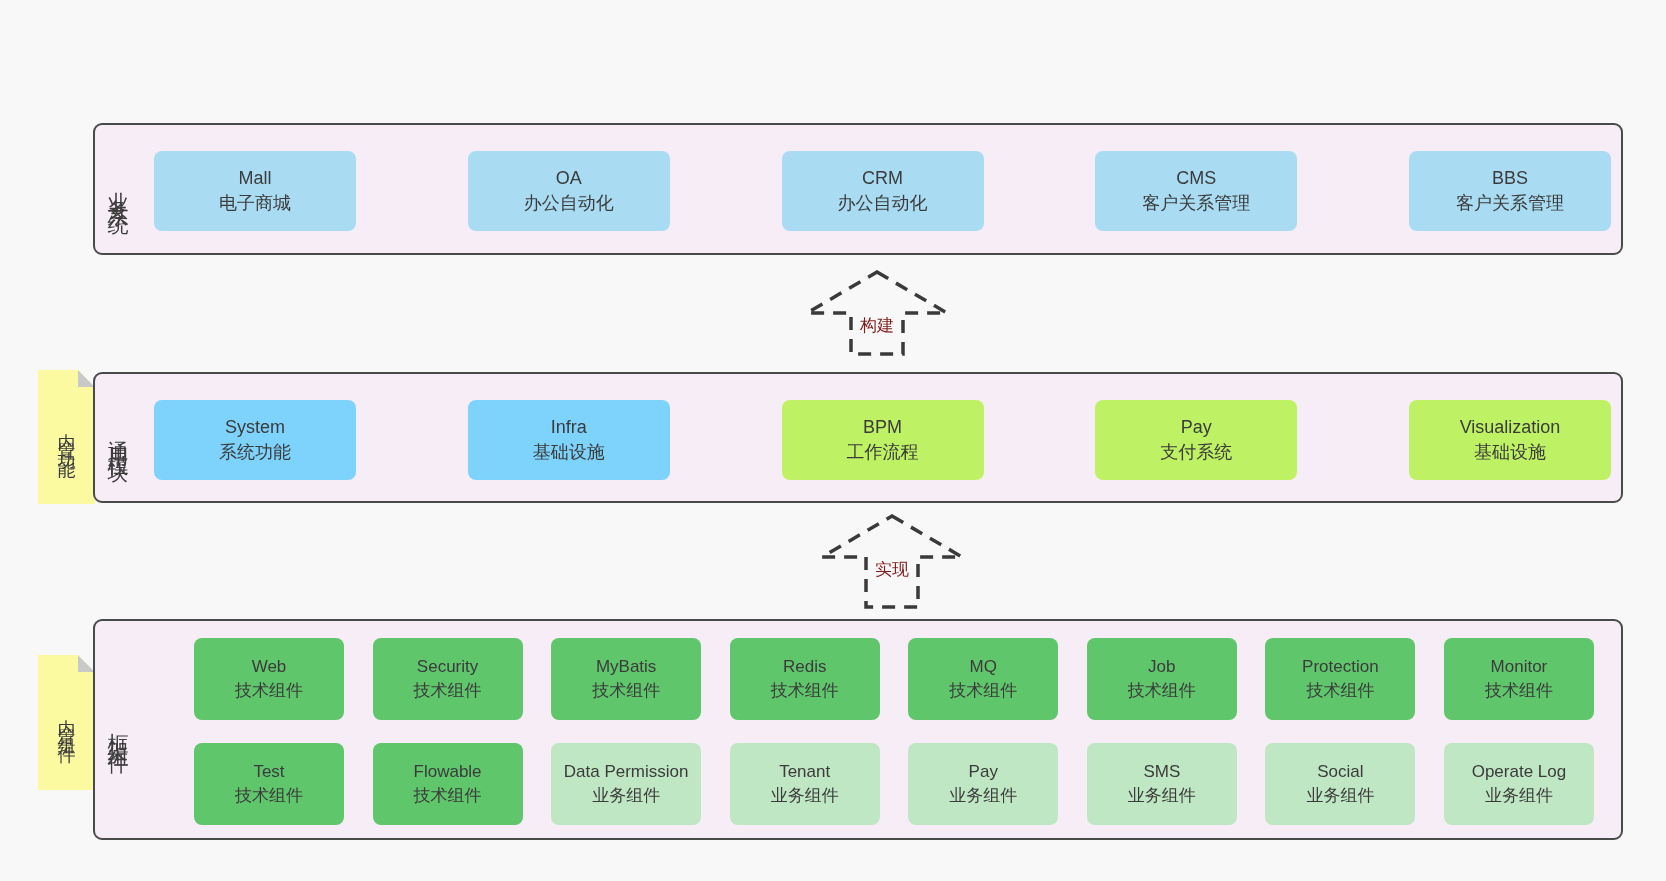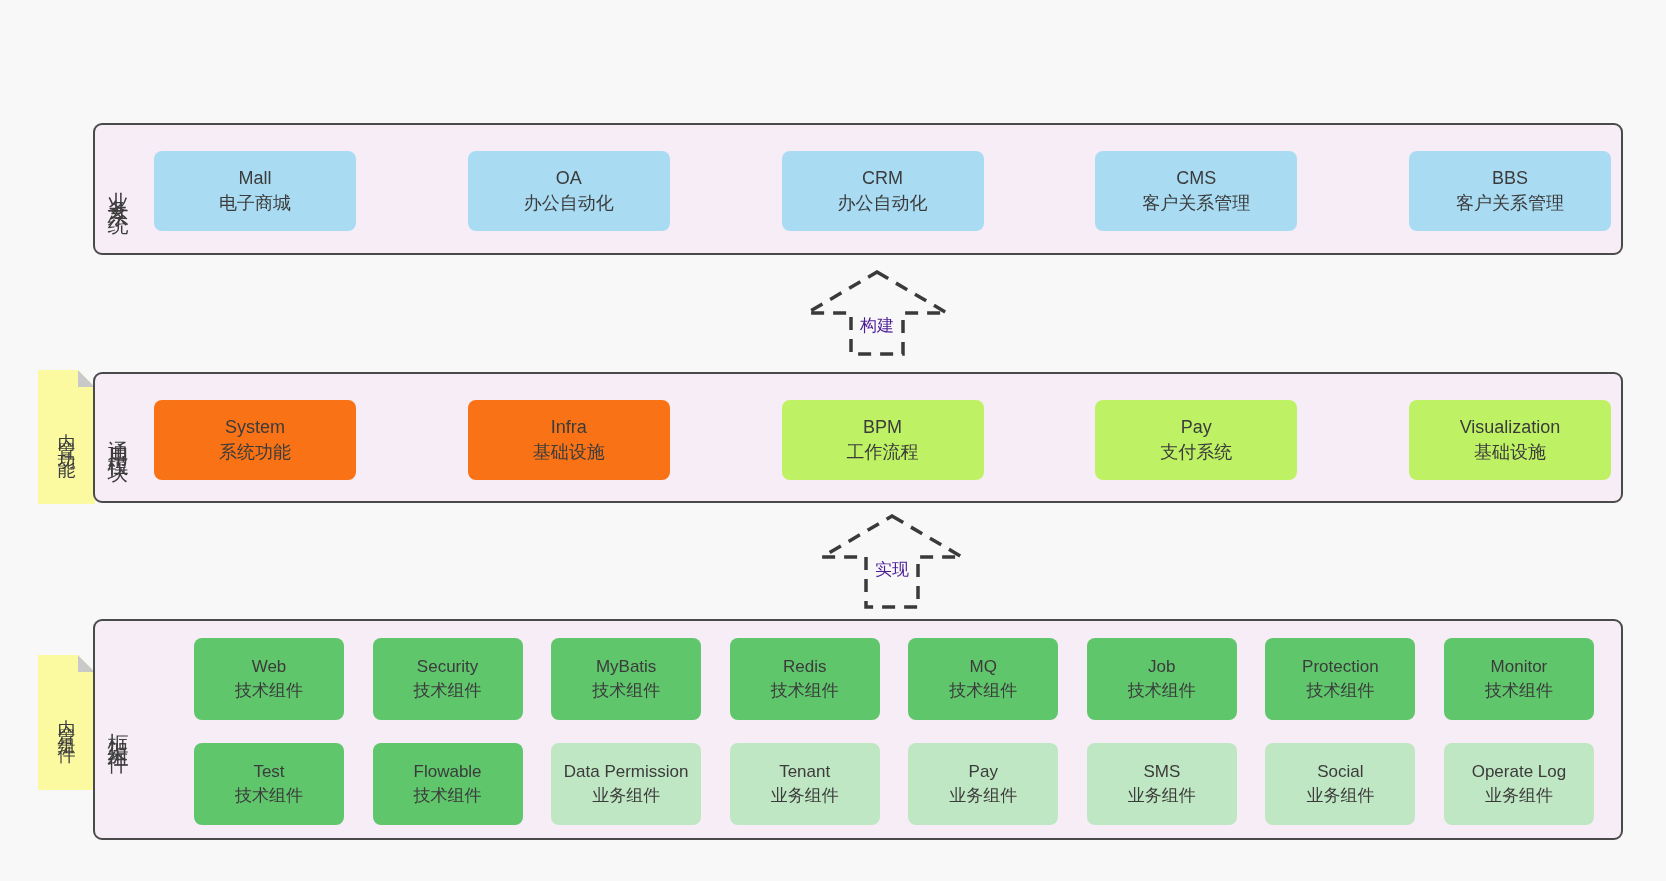--- a/index.html
+++ b/index.html
@@ -32,21 +32,21 @@
   .band3 .row2{top:122px;height:82px;}
   
   .box{
     border-radius:8px;display:flex;flex-direction:column;
     justify-content:center;align-items:center;text-align:center;
     font-size:18px;line-height:25px;color:#3b3b3b;
   }
   .w202{width:202px;}
   .w150{width:150px;font-size:17px;line-height:24px;}
   .blue{background:#a9dcf3;}
-  .red{background:#f97316;}
+  .red{background:#7dd3fc;}
   .pink{background:#bef264;}
   .green{background:#5fc66c;}
   .lgreen{background:#c0e7c3;}
   
   .sticky{
     position:absolute;width:57px;background:#fbfaa1;z-index:0;
     display:flex;
     clip-path:polygon(0 0, calc(100% - 17px) 0, 100% 17px, 100% 100%, 0 100%);
   }
   .sticky1{left:38px;top:370px;height:134px;}
@@ -57,21 +57,21 @@
   }
   .fold{position:absolute;top:0;right:0;display:block;}
   
   .arrow{position:absolute;z-index:2;}
   .arrow1{left:804px;top:270px;width:146px;height:88px;}
   .arrow2{left:819px;top:514px;width:146px;height:97px;}
   .arrow svg{display:block;}
   .arrow-label{
     position:absolute;left:50%;top:44px;transform:translateX(-50%);
     background:#f8f8f8;font-size:17px;padding:0 3px;white-space:nowrap;
-    color:#4c1d95;
+    color:#7f1d1d;
   }
 </style>
 </head>
 <body>
 
 <div>
 
   <section class="band band1">
     <div class="vlabel">业务系统</div>
     <div class="row">

